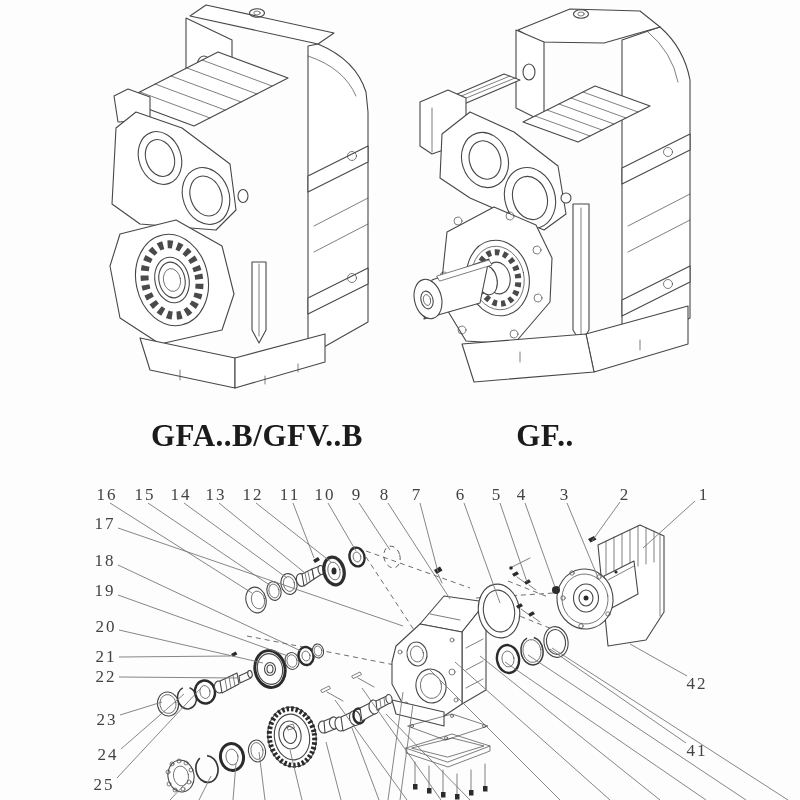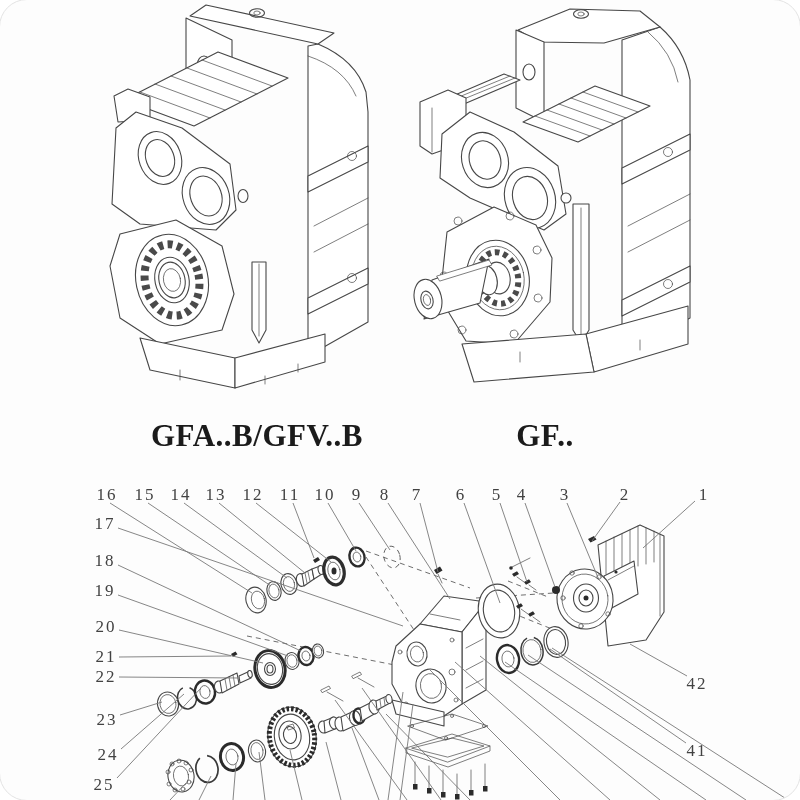--- a/index.html
+++ b/index.html
@@ -1,17 +1,17 @@
 <!DOCTYPE html>
 <html><head>
 <meta charset="utf-8">
 <style>
   html,body{margin:0;padding:0;background:#ffffff;}
   .frame{position:relative;width:800px;height:800px;background:#fdfdfd;overflow:hidden;
-         outline:1px solid #e3e3e3;font-family:"Liberation Serif",serif;border-radius:27px;}
+         outline:1px solid #e3e3e3;font-family:"Liberation Serif",serif;}
   svg{display:block}
   .ln  {fill:none;stroke:#474747;stroke-width:1.1;stroke-linejoin:round;stroke-linecap:round}
   .lnf {fill:#ffffff;stroke:#474747;stroke-width:1.1;stroke-linejoin:round;stroke-linecap:round}
   .thin{stroke-width:0.7}
   .dk  {stroke:#2b2b2b}
   .w2  {stroke-width:2.4}
   .w3  {stroke-width:3}
   .fdk {fill:#2b2b2b;stroke:none}
   .dash{fill:none;stroke:#5d5d5d;stroke-width:0.9;stroke-dasharray:5 4}
   .leader{stroke:#787878;stroke-width:0.9;fill:none}

